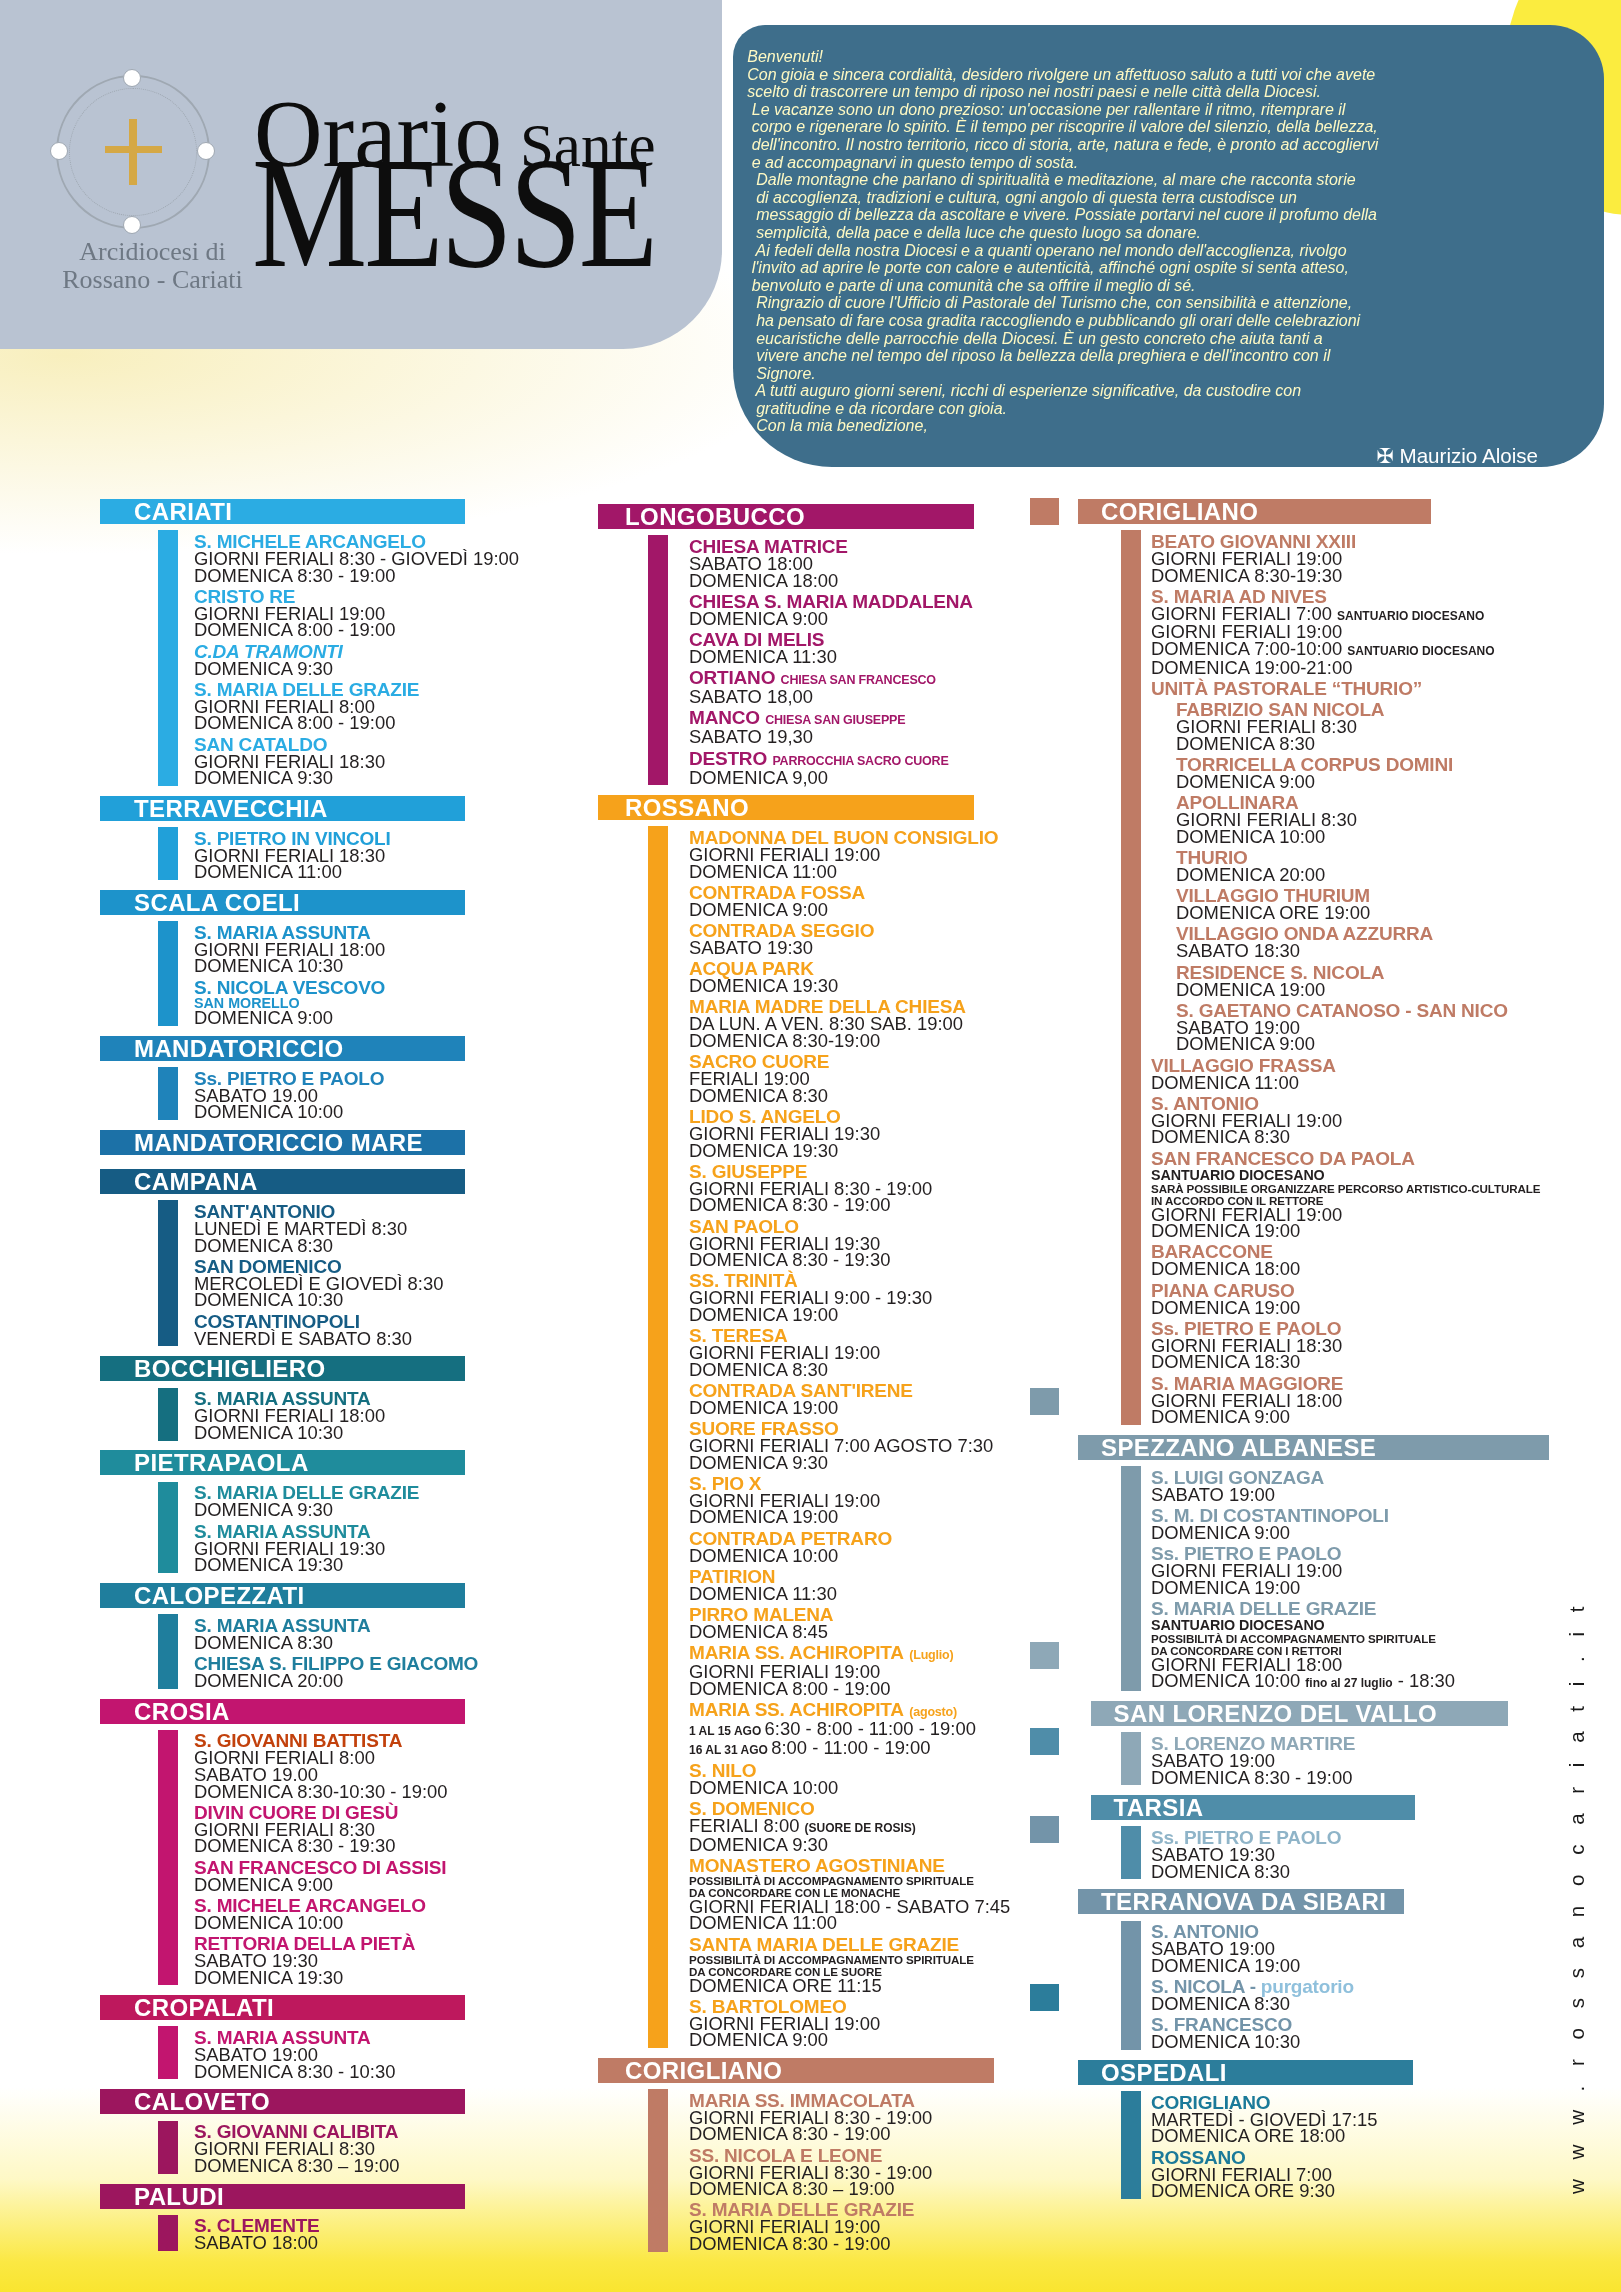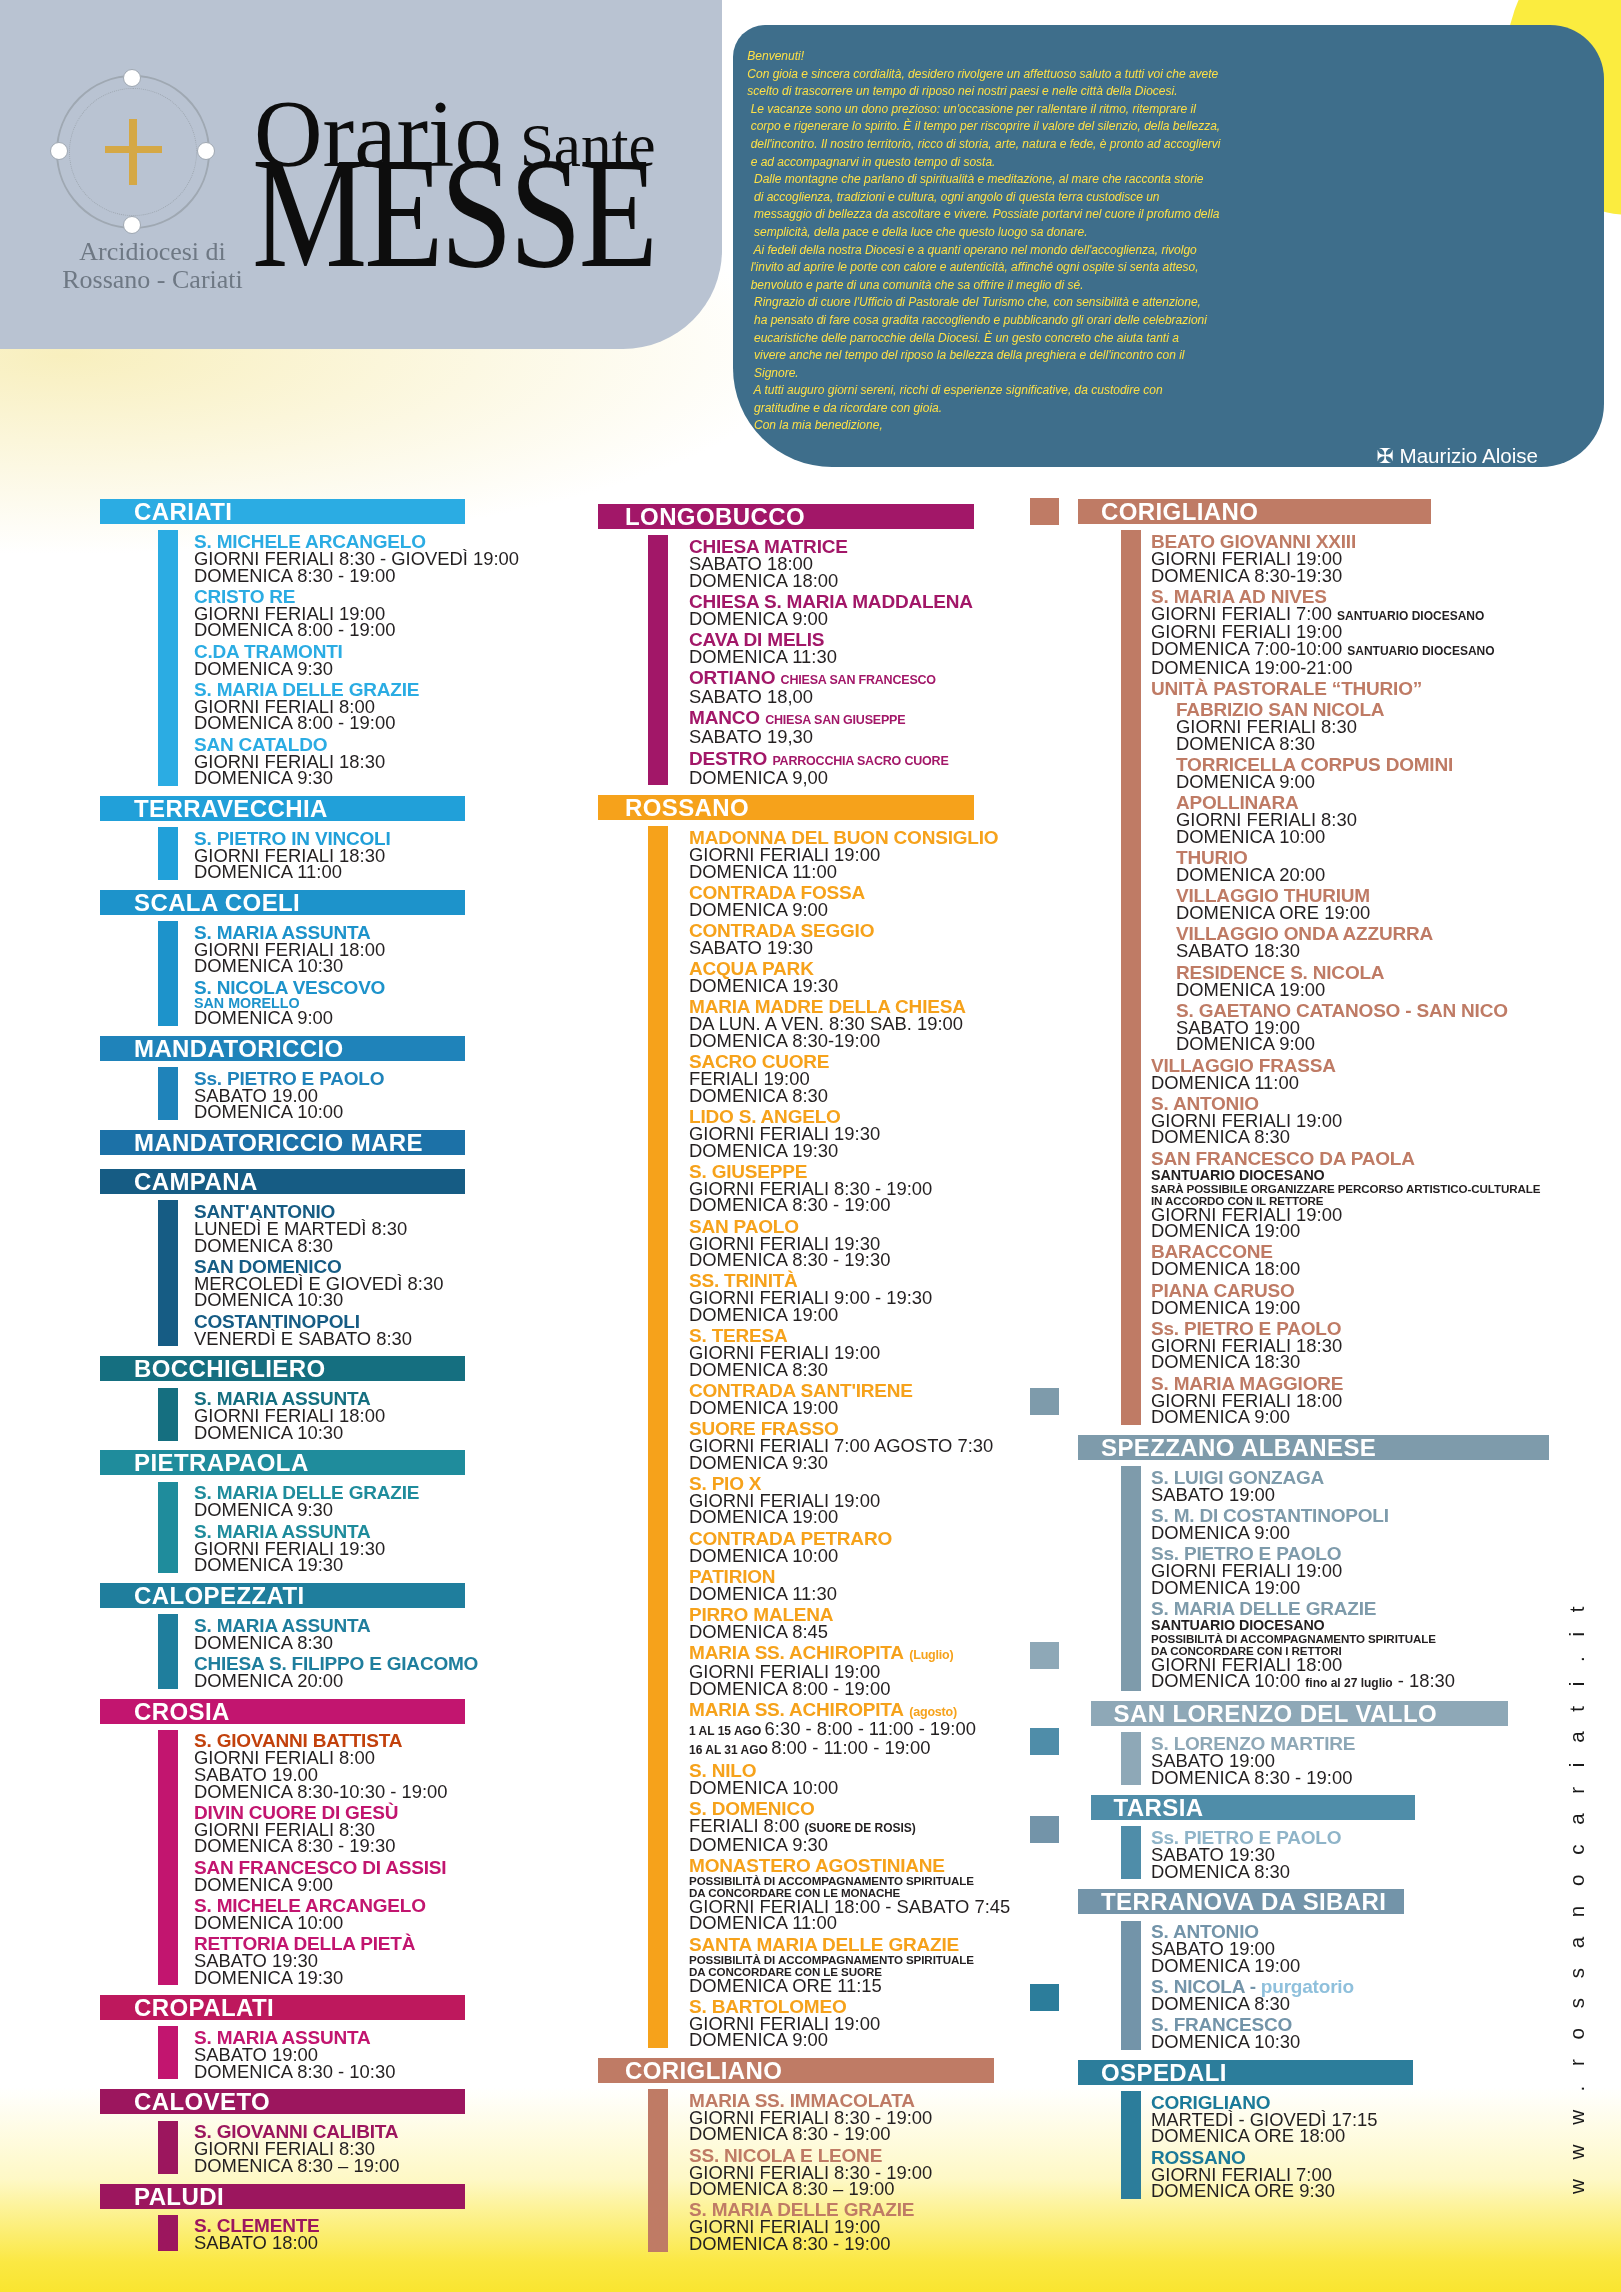--- a/index.html
+++ b/index.html
@@ -27,21 +27,21 @@
   .sante{font-family:"Liberation Serif",serif;font-size:61px;color:#0d0d0d;}
   .messe{position:absolute;left:252px;top:150px;font-family:"Liberation Serif",serif;font-size:158px;
          line-height:125px;color:#0d0d0d;transform:scaleX(0.82);transform-origin:left top;
          letter-spacing:-3.6px;z-index:3;}
   .estive{position:absolute;left:191px;top:274px;width:537px;font-family:"Liberation Serif",serif;
           font-style:italic;font-size:39px;color:#111;white-space:nowrap;z-index:3;}
   
   .letter{position:absolute;left:733px;top:25px;width:871px;height:442px;background:#3E6E8B;
           border-radius:32px 54px 63px 99px;z-index:2;box-sizing:border-box;
           padding:23px 36px 0 14.3px;}
-  .letter-line{font-style:italic;font-size:12px;line-height:17.6px;color:#fde047;white-space:pre;}
+  .letter-line{font-style:italic;font-size:16px;line-height:17.6px;color:#fef9c3;white-space:pre;}
   .signature{margin-top:9px;text-align:right;padding-right:30px;color:#fff;font-size:20.6px;}
   
   .columns{position:absolute;left:0;top:0;width:1621px;height:2293px;z-index:1;}
   .col{position:absolute;}
   .sec{margin-top:7.2px;}
   .sec:first-child{margin-top:0;}
   .band{height:25px;line-height:25px;color:#fff;font-weight:bold;font-size:24px;letter-spacing:0.4px;
         box-sizing:border-box;margin-bottom:3.6px;white-space:nowrap;}
   .content{position:relative;padding-top:1.8px;padding-bottom:1.8px;}
   .bar{position:absolute;width:19.7px;top:2.7px;bottom:2.7px;}
@@ -130,21 +130,21 @@
               <div class="nm" style="color: rgb(43, 172, 227);"><span>S. MICHELE ARCANGELO</span></div>
               <div class="ln">GIORNI FERIALI 8:30 - GIOVEDÌ 19:00</div>
               <div class="ln">DOMENICA 8:30 - 19:00</div>
             </div>
             <div class="entry">
               <div class="nm" style="color: rgb(43, 172, 227);"><span>CRISTO RE</span></div>
               <div class="ln">GIORNI FERIALI 19:00</div>
               <div class="ln">DOMENICA 8:00 - 19:00</div>
             </div>
             <div class="entry">
-              <div class="nm" style="color: rgb(43, 172, 227);"><span>C.DA TRAMONTI</span></div>
+              <div class="nm" style="color: rgb(43, 172, 227); font-style: italic;"><span>C.DA TRAMONTI</span></div>
               <div class="ln">DOMENICA 9:30</div>
             </div>
             <div class="entry">
               <div class="nm" style="color: rgb(43, 172, 227);"><span>S. MARIA DELLE GRAZIE</span></div>
               <div class="ln">GIORNI FERIALI 8:00</div>
               <div class="ln">DOMENICA 8:00 - 19:00</div>
             </div>
             <div class="entry">
               <div class="nm" style="color: rgb(43, 172, 227);"><span>SAN CATALDO</span></div>
               <div class="ln">GIORNI FERIALI 18:30</div>

